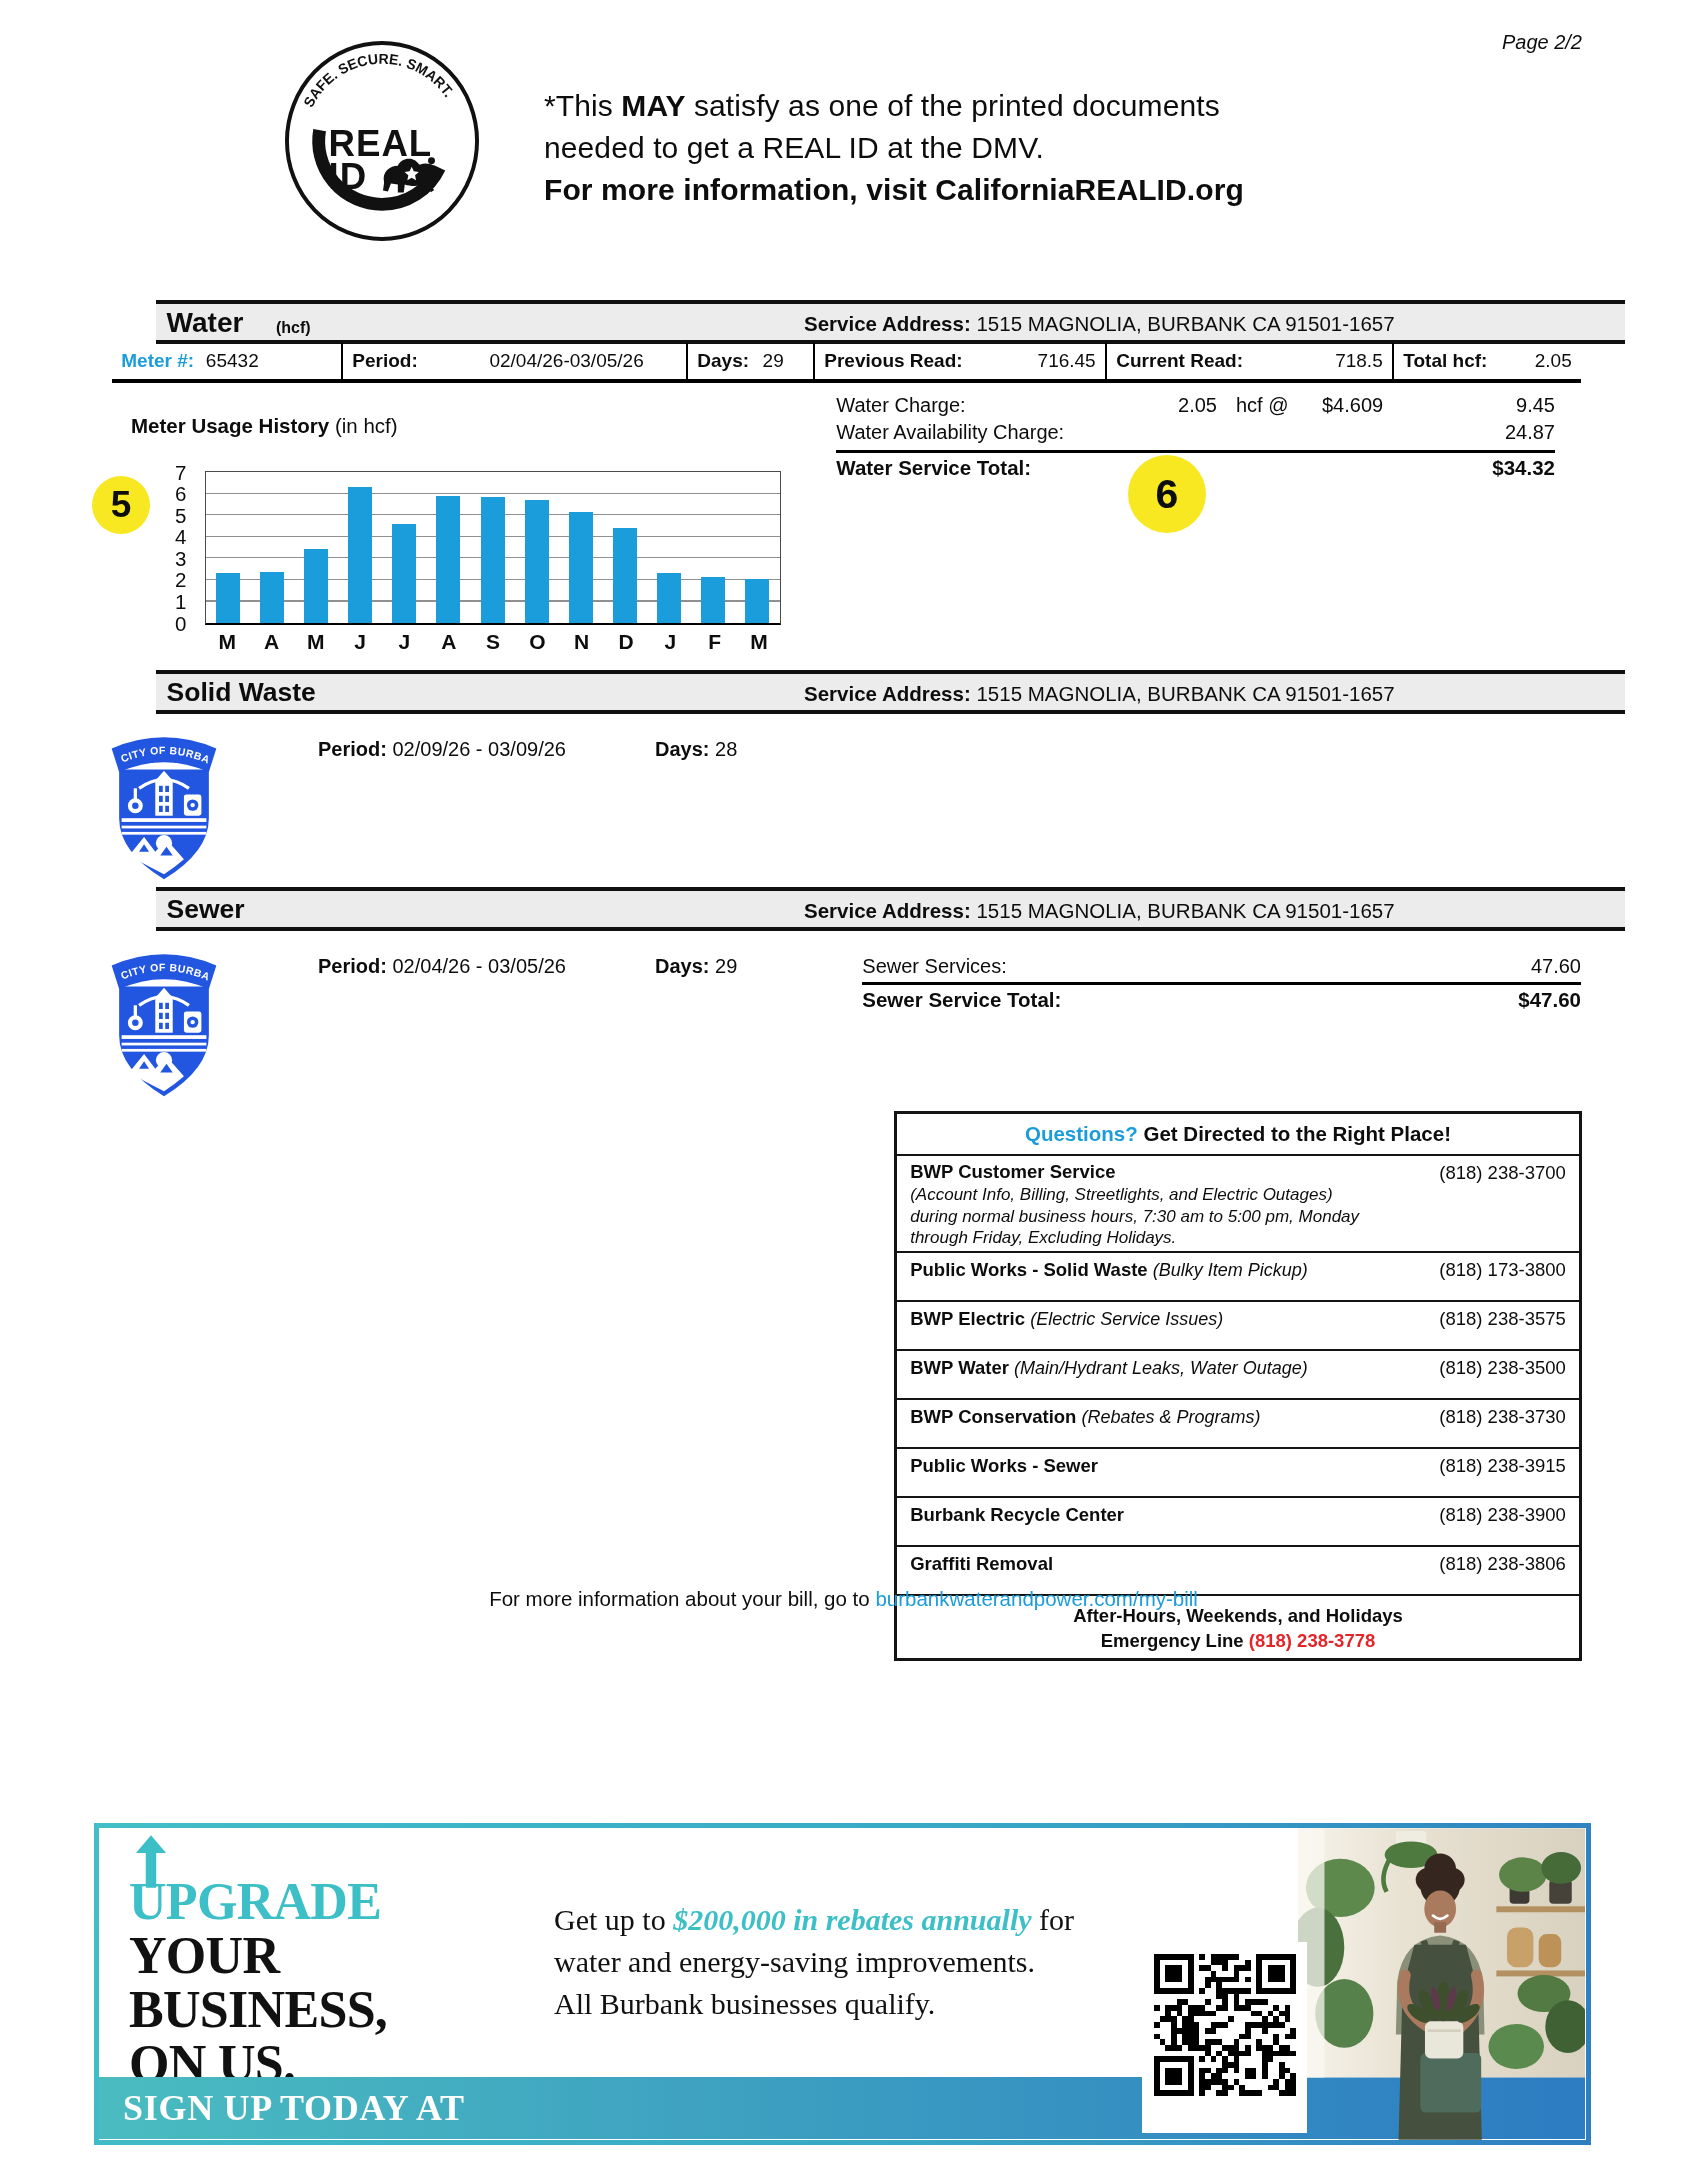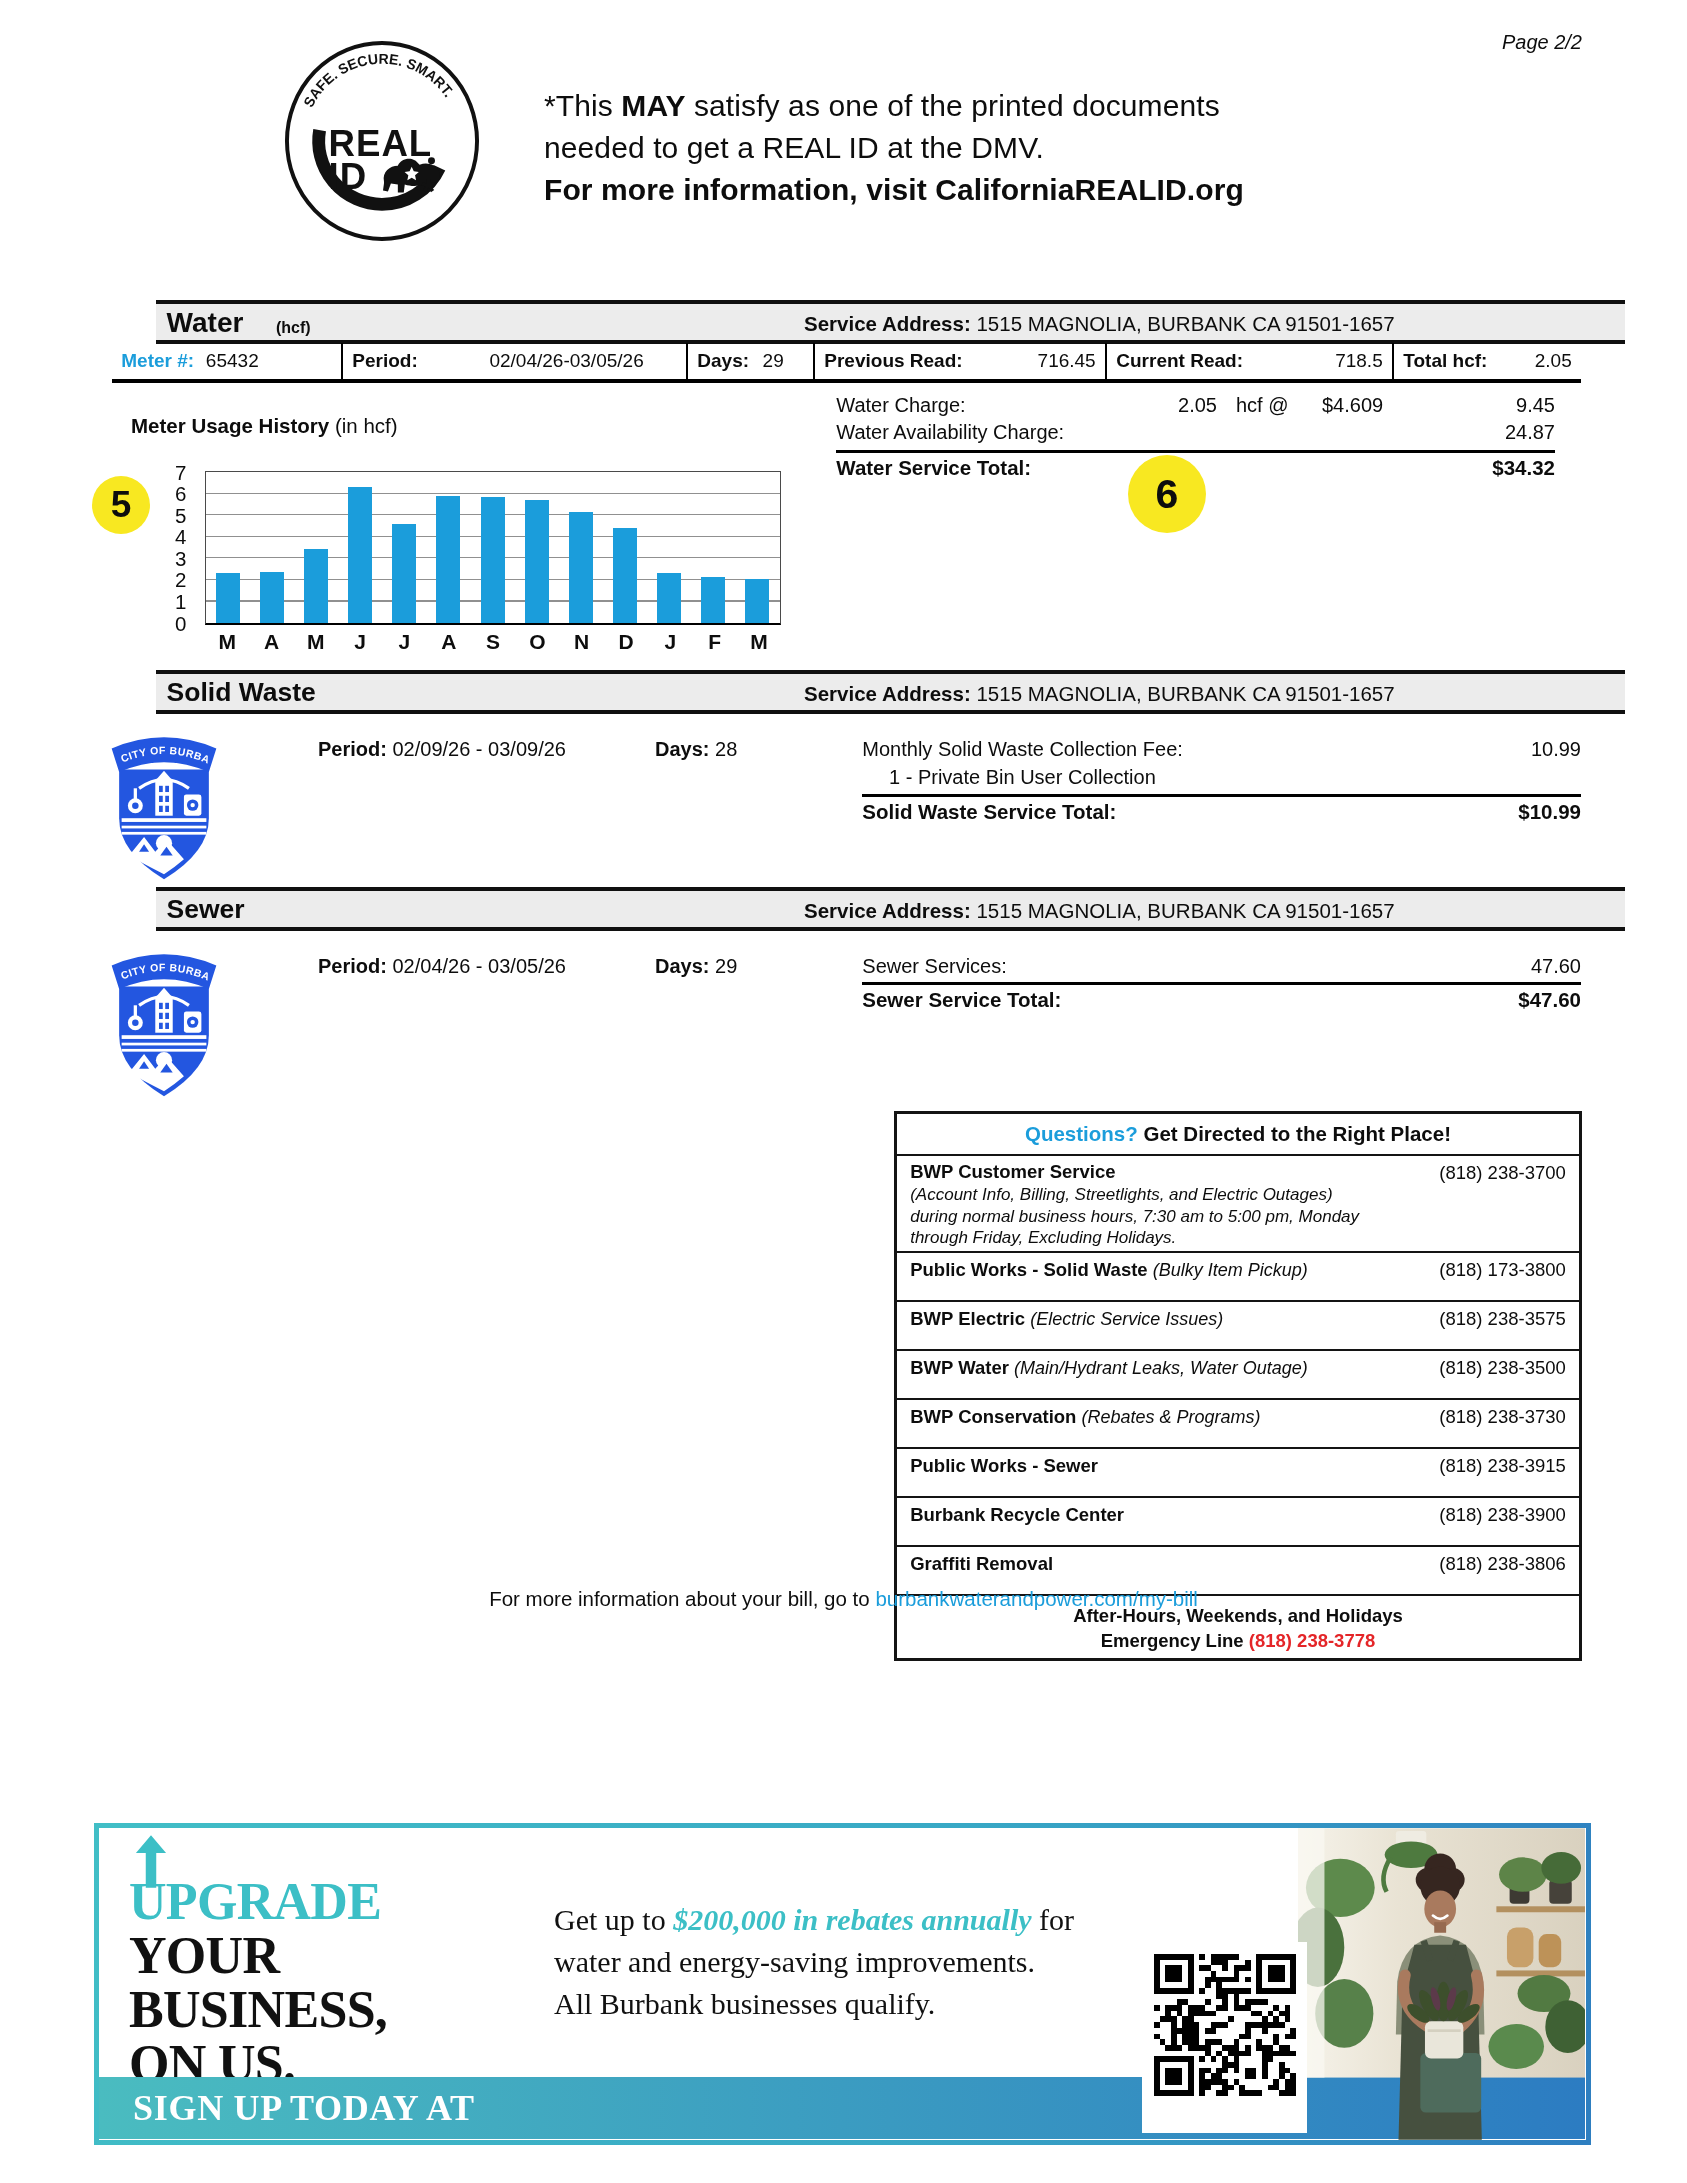--- a/index.html
+++ b/index.html
@@ -85,21 +85,21 @@
   .ad { left:94px; top:1823px; width:1497px; height:322px; background:#fff;
         border:5.3px solid #3CBFC6;
         border-image:linear-gradient(105deg,#41BEC6 0%,#38A8C5 55%,#2E7EC0 100%) 1;font-family:Liberation Serif, serif; }
   .ad-arrow { left:33px; top:6.6px; width:38px; height:53px; }
   .ad-h { left:30px; font-size:52px; font-weight:bold; letter-spacing:-0.7px; color:#111; }
   .ad-h.teal { color:#3CBFC6; }
   .ad-body { left:455px; top:71px; font-size:30px; line-height:42px; color:#111; }
   .ad-body .hl { color:#3CBFC6; font-weight:bold; font-style:italic; }
   .ad-bar { left:0; top:249px; width:1486px; height:62px; z-index:1;
             background:linear-gradient(90deg,#4ABCC0,#2C7CC2); display:flex; align-items:center; }
-  .ad-bar .cta { margin-left:34px; color:#fff; font-size:30px; display:flex; align-items:flex-start; }
+  .ad-bar .cta { margin-left:24px; color:#fff; font-size:30px; display:flex; align-items:flex-start; }
   .ad-bar .cta b { font-size:36px; font-weight:bold; letter-spacing:0.7px; white-space:pre; }
   .qr-patch { left:1043px; top:114px; width:165px; height:191px; background:#fff; z-index:3; }
   .qr-patch svg { position:absolute; left:12px; top:12px; width:142px; height:142px; }
   .ad-photo { left:1199px; top:0; width:287px; height:312px; z-index:2; }
 </style>
 </head>
 <body>
 
 <svg width="0" height="0" style="position:absolute">
   <symbol id="burbank-emblem" viewBox="0 0 100 126">
@@ -266,34 +266,20 @@
 
   <div class="abs sec-hdr" style="top:670px">
     <span class="title" style="font-size:26.5px">Solid Waste</span>
     <span class="svc"><b>Service Address: </b><span>1515 MAGNOLIA, BURBANK CA 91501-1657</span></span>
   </div>
   <svg class="abs burbank-logo" style="left:99px; top:726px" viewBox="0 0 196 238" width="130" height="157">
       <use href="#burbank-emblem"></use>
     </svg>
   <div class="abs svc-line" style="left:318px; top:738px"><b>Period: </b><span>02/09/26 - 03/09/26</span></div>
   <div class="abs svc-line" style="left:655px; top:738px"><b>Days: </b><span>28</span></div>
-  <div class="abs charges" style="left:853px; top:738px; height:93px">
-    <div class="row" style="top:0">
-      <span class="lbl">Monthly Solid Waste Collection Fee:</span>
-      <span class="amt">10.99</span>
-    </div>
-    <div class="row" style="top:28px">
-      <span class="lbl" style="left:36px">1 - Private Bin User Collection</span>
-    </div>
-    <div class="rule" style="top:56px"></div>
-    <div class="row total" style="top:62px">
-      <span class="lbl">Solid Waste Service Total:</span>
-      <span class="amt">$10.99</span>
-    </div>
-  </div>
 
   <div class="abs sec-hdr" style="top:887px">
     <span class="title" style="font-size:26.5px">Sewer</span>
     <span class="svc"><b>Service Address: </b><span>1515 MAGNOLIA, BURBANK CA 91501-1657</span></span>
   </div>
   <svg class="abs burbank-logo" style="left:99px; top:943px" viewBox="0 0 196 238" width="130" height="157">
       <use href="#burbank-emblem"></use>
     </svg>
   <div class="abs svc-line" style="left:318px; top:955px"><b>Period: </b><span>02/04/26 - 03/05/26</span></div>
   <div class="abs svc-line" style="left:655px; top:955px"><b>Days: </b><span>29</span></div>

